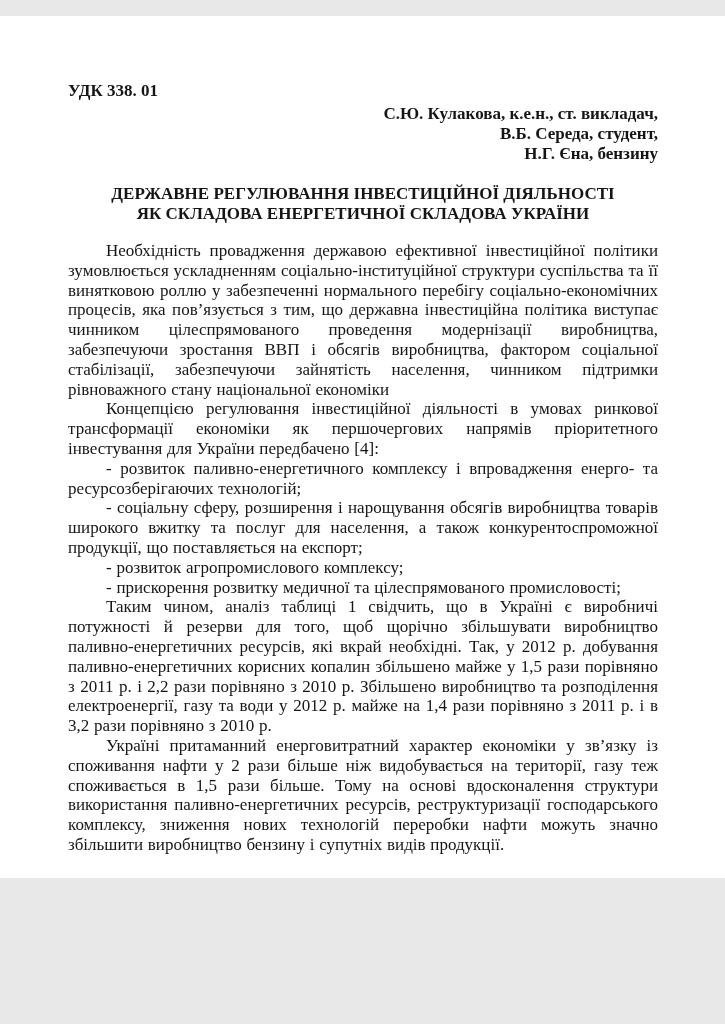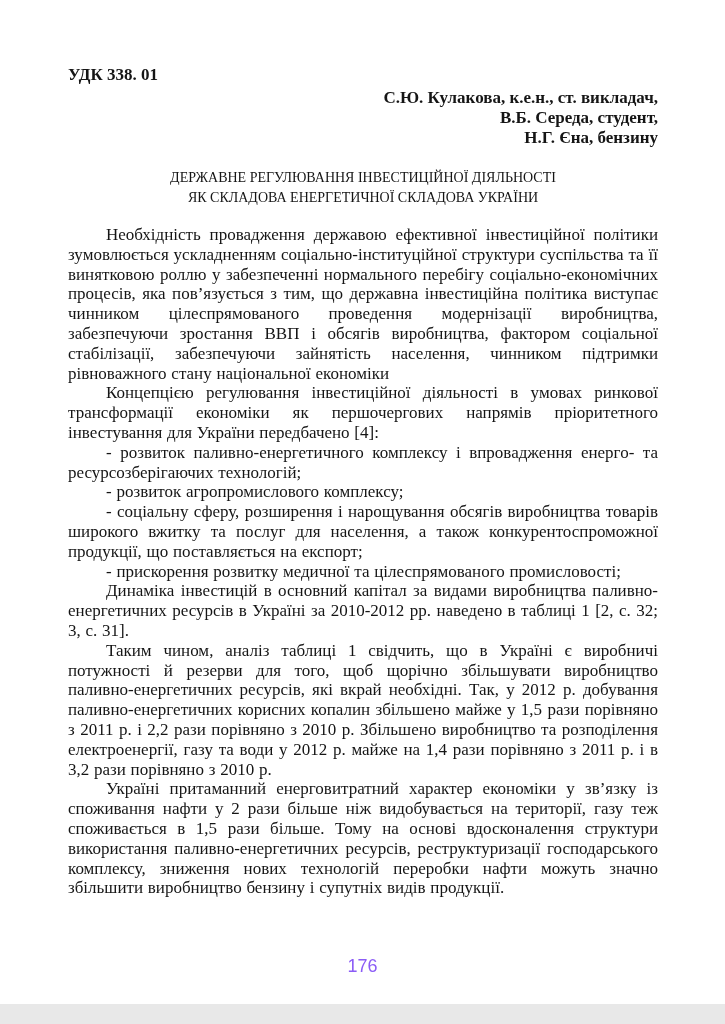--- a/index.html
+++ b/index.html
@@ -1,20 +1,20 @@
 <!DOCTYPE html>
 <html><head>
 <meta charset="utf-8">
 <style>
   html, body { margin: 0; padding: 0; background: #e8e8e8; }
   .page {
     position: relative;
     width: 725px;
-    height: 1004px;
-    margin: 0 auto;
+    height: 862px;
+    margin: 16px auto;
     background: #ffffff;
     box-sizing: border-box;
     padding: 65px 67px 0 68px;
     font-family: "Liberation Serif", serif;
     color: #151515;
     font-size: 17px;
     overflow: hidden;
   }
   .udc {
     font-weight: bold;
@@ -26,22 +26,22 @@
     text-align: right;
     font-weight: bold;
   }
   .author-line {
     line-height: 20px;
     white-space: nowrap;
   }
   .title {
     margin: 20px 0 0 0;
     padding: 0;
-    font-size: 14px;
-    font-weight: normal;
+    font-size: 17px;
+    font-weight: bold;
     text-align: center;
   }
   .title-line {
     line-height: 20px;
   }
   .body-text {
     margin-top: 17px;
     text-align: justify;
   }
   .para {
@@ -76,23 +76,22 @@
 
   <h1 class="title">
       <div class="title-line">ДЕРЖАВНЕ РЕГУЛЮВАННЯ ІНВЕСТИЦІЙНОЇ ДІЯЛЬНОСТІ</div>
       <div class="title-line">ЯК СКЛАДОВА ЕНЕРГЕТИЧНОЇ СКЛАДОВА УКРАЇНИ</div>
     </h1>
 
   <div class="body-text">
       <p class="para">Необхідність провадження державою ефективної інвестиційної політики зумовлюється ускладненням соціально-інституційної структури суспільства та її винятковою роллю у забезпеченні нормального перебігу соціально-економічних процесів, яка пов’язується з тим, що державна інвестиційна політика виступає чинником цілеспрямованого проведення модернізації виробництва, забезпечуючи зростання ВВП і обсягів виробництва, фактором соціальної стабілізації, забезпечуючи зайнятість населення, чинником підтримки рівноважного стану національної економіки</p>
       <p class="para">Концепцією регулювання інвестиційної діяльності в умовах ринкової трансформації економіки як першочергових напрямів пріоритетного інвестування для України передбачено [4]:</p>
       <p class="para">- розвиток паливно-енергетичного комплексу і впровадження енерго- та ресурсозберігаючих технологій;</p>
+      <p class="para">- соціальну сферу, розширення і нарощування обсягів виробництва товарів широкого вжитку та послуг для населення, а також конкурентоспроможної продукції, що поставляється на експорт;</p>
       <p class="para">- розвиток агропромислового комплексу;</p>
-      <p class="para">- соціальну сферу, розширення і нарощування обсягів виробництва товарів широкого вжитку та послуг для населення, а також конкурентоспроможної продукції, що поставляється на експорт;</p>
       <p class="para">- прискорення розвитку медичної та цілеспрямованого промисловості;</p>
-      <p class="para">Динаміка інвестицій в основний капітал за видами виробництва паливно-енергетичних ресурсів в Україні за 2010-2012 рр. наведено в таблиці 1 [2, с. 32; 3, с. 31].</p>
       <p class="para">Таким чином, аналіз таблиці 1 свідчить, що в Україні є виробничі потужності й резерви для того, щоб щорічно збільшувати виробництво паливно-енергетичних ресурсів, які вкрай необхідні. Так, у 2012 р. добування паливно-енергетичних корисних копалин збільшено майже у 1,5 рази порівняно з 2011 р. і 2,2 рази порівняно з 2010 р. Збільшено виробництво та розподілення електроенергії, газу та води у 2012 р. майже на 1,4 рази порівняно з 2011 р. і в 3,2 рази порівняно з 2010 р.</p>
       <p class="para">Україні притаманний енерговитратний характер економіки у зв’язку із споживання нафти у 2 рази більше ніж видобувається на території, газу теж споживається в 1,5 рази більше. Тому на основі вдосконалення структури використання паливно-енергетичних ресурсів, реструктуризації господарського комплексу, зниження нових технологій переробки нафти можуть значно збільшити виробництво бензину і супутніх видів продукції.</p>
     </div>
 
   <div class="pagenum">176</div>
 
 </div>
 
 </body></html>

